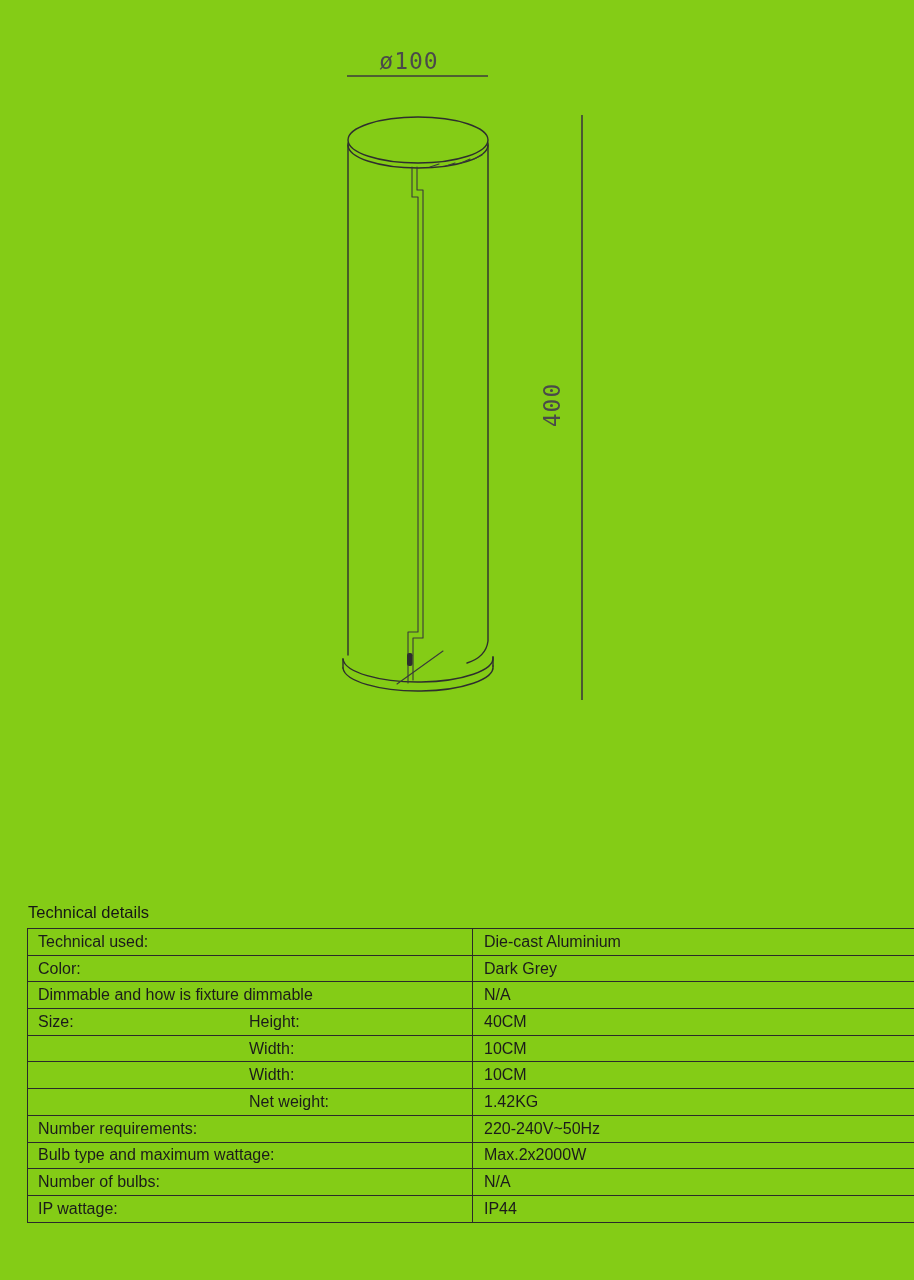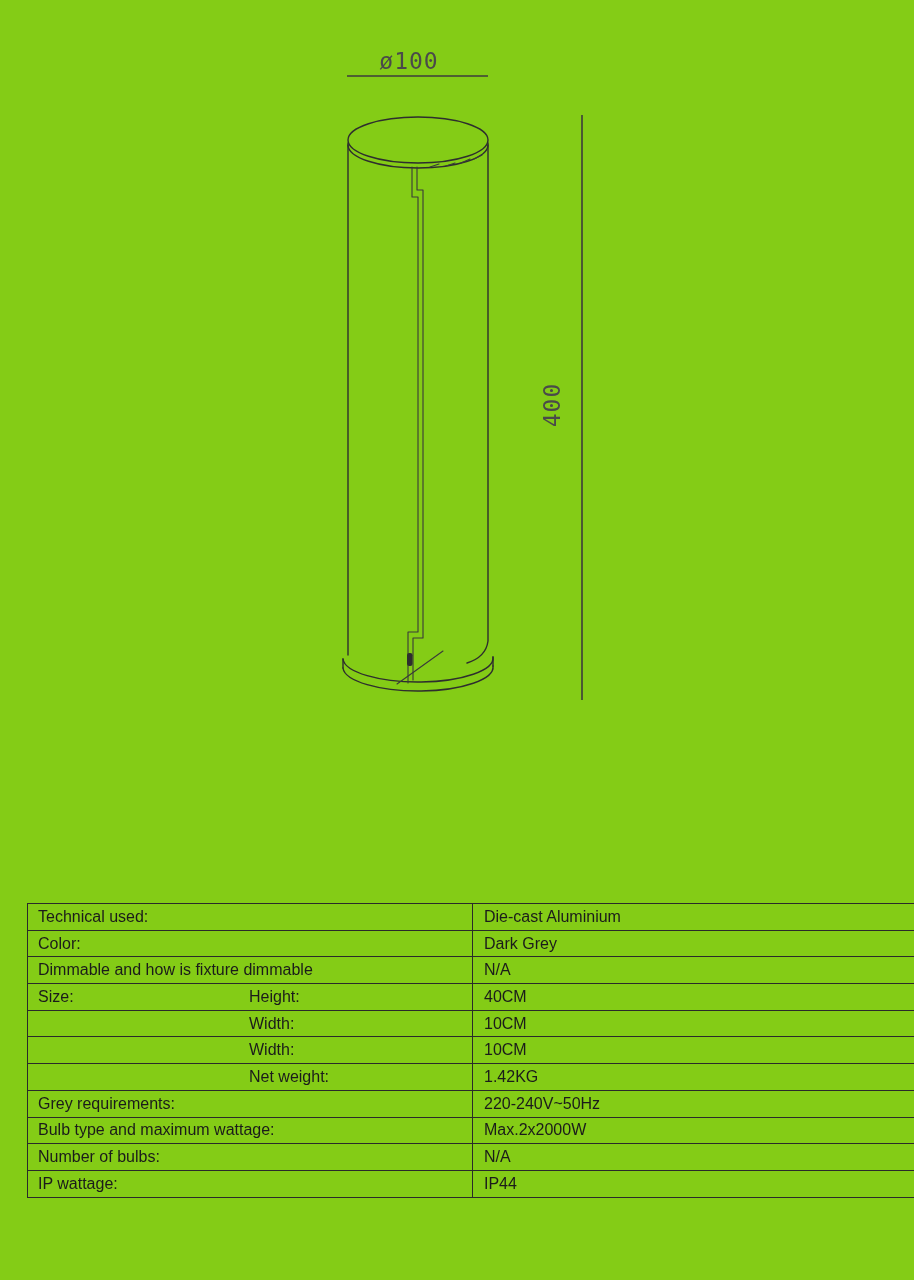--- a/index.html
+++ b/index.html
@@ -119,20 +119,21 @@
       <path class="cad-thin" d="M412 167 V197 M417 167 V190 M417 190 H423 M412 197 H418
                M418 197 V632 M423 190 V638
                M418 632 H408 M423 638 H413
                M408 632 V683 M413 638 V680"></path>
       <rect x="407" y="653" width="5.5" height="13" rx="2.2" fill="#2e2e2e"></rect>
       <path class="cad-thin" d="M397 684 L443 651"></path>
     </g>
   </svg>
 
   <div id="tech-section">
+    <div id="tech-title">Technical details</div>
 
     <table id="spec-table">
       <tbody>
         <tr>
           <td class="label-cell"><span class="lbl">Technical used:</span><span></span></td>
           <td class="value-cell">Die-cast Aluminium</td>
         </tr>
         <tr>
           <td class="label-cell"><span class="lbl">Color:</span><span></span></td>
           <td class="value-cell">Dark Grey</td>
@@ -151,21 +152,21 @@
         </tr>
         <tr>
           <td class="label-cell"><span class="lbl"></span><span>Width:</span></td>
           <td class="value-cell">10CM</td>
         </tr>
         <tr>
           <td class="label-cell"><span class="lbl"></span><span>Net weight:</span></td>
           <td class="value-cell">1.42KG</td>
         </tr>
         <tr>
-          <td class="label-cell"><span class="lbl">Grey requirements:</span><span></span></td>
+          <td class="label-cell"><span class="lbl">Number requirements:</span><span></span></td>
           <td class="value-cell">220-240V~50Hz</td>
         </tr>
         <tr>
           <td class="label-cell"><span class="lbl">Bulb type and maximum wattage:</span><span></span></td>
           <td class="value-cell">Max.2x2000W</td>
         </tr>
         <tr>
           <td class="label-cell"><span class="lbl">Number of bulbs:</span><span></span></td>
           <td class="value-cell">N/A</td>
         </tr>

